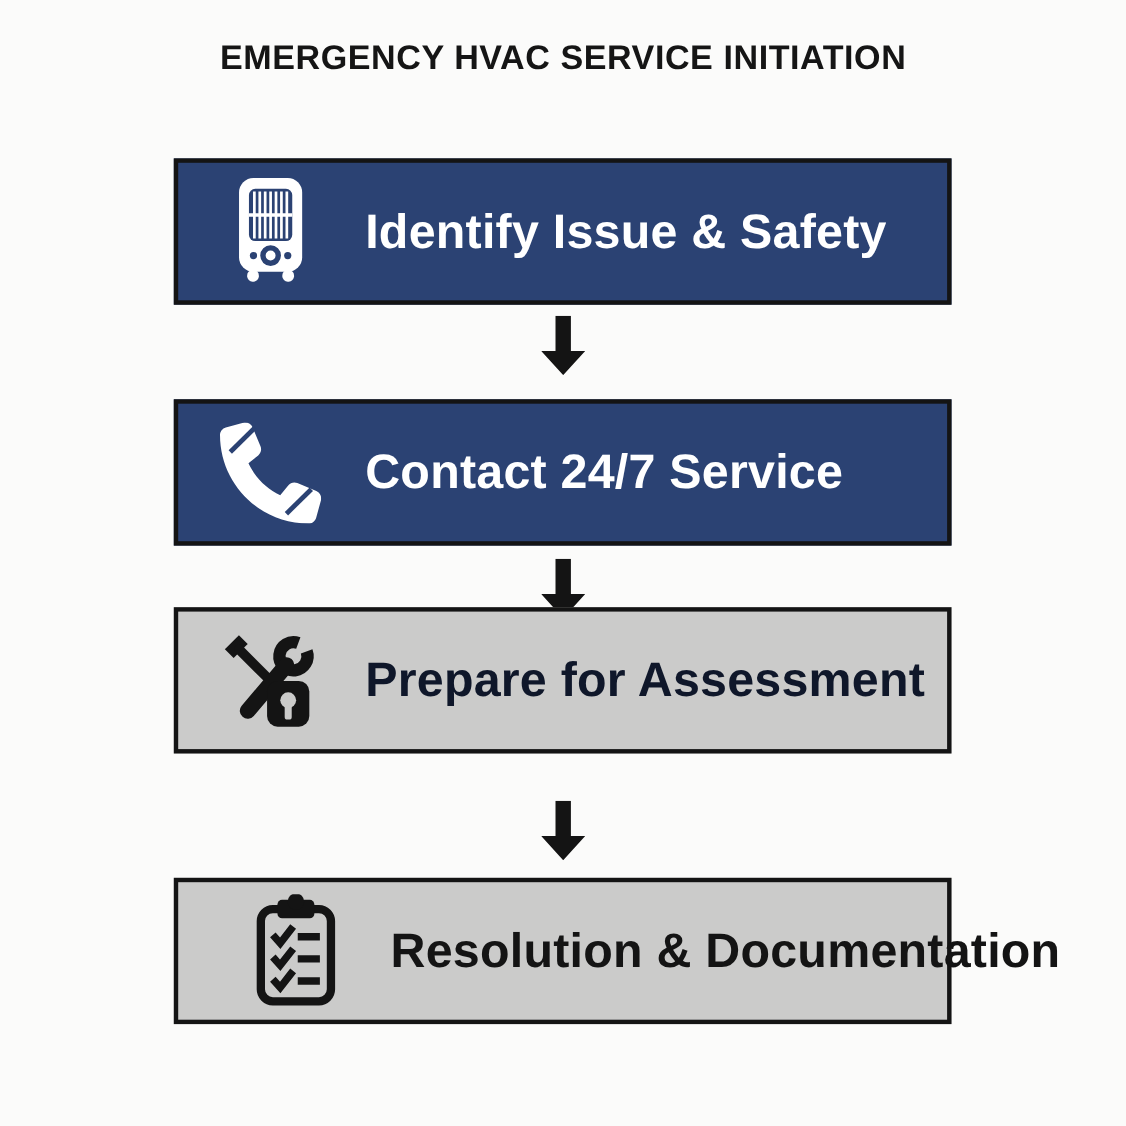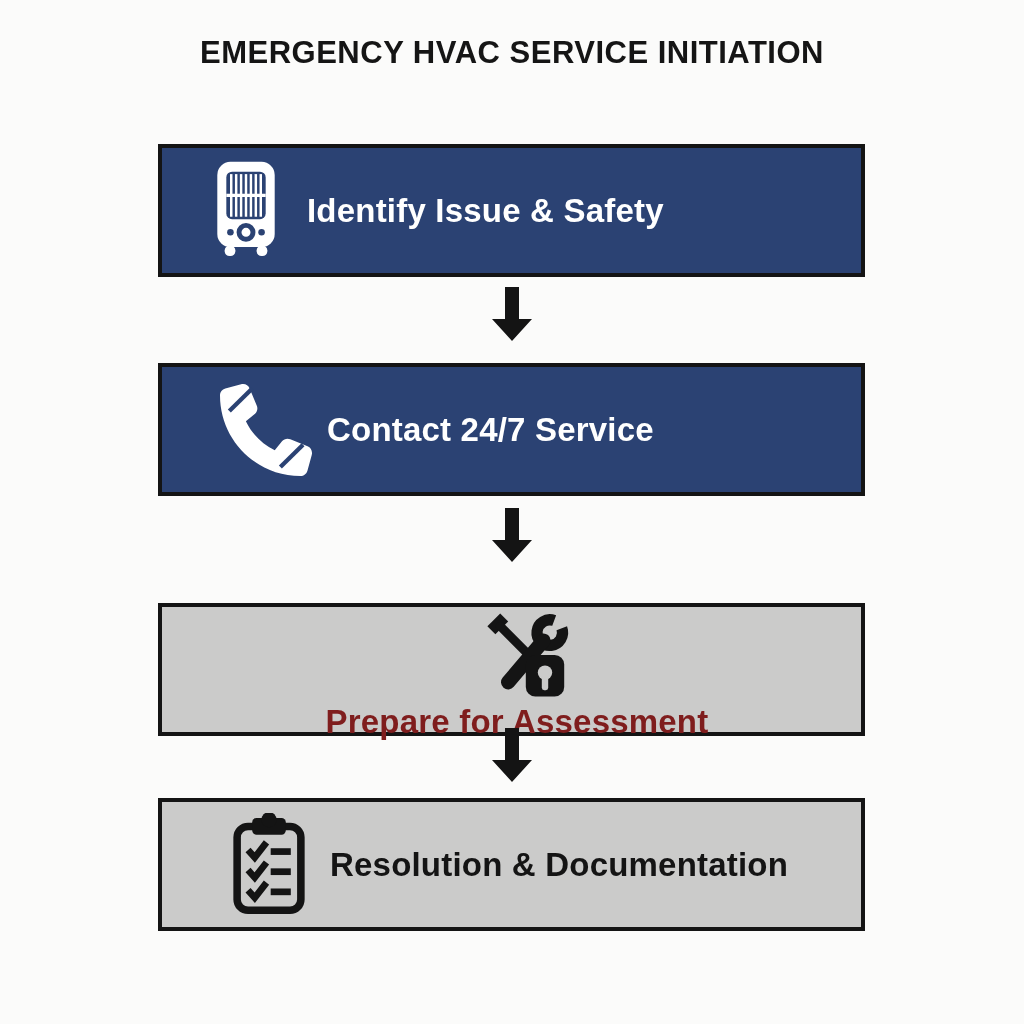--- a/index.html
+++ b/index.html
@@ -7,21 +7,21 @@
   .canvas{position:relative;width:1024px;height:1024px;background:#fbfbfa;overflow:hidden;}
 
   .title{position:absolute;top:32px;left:0;width:100%;text-align:center;
          color:#151515;font-weight:800;font-size:31px;line-height:42px;letter-spacing:.5px;}
 
   .step{position:absolute;left:158px;width:707px;height:133px;box-sizing:border-box;
         border:4px solid #141414;display:flex;align-items:center;}
   .step.v-blue{background:#2b4273;color:#ffffff;}
   .step.v-gray{background:#cbcbca;color:#141414;}
   .step .icon-box{width:100px;margin-left:34px;display:flex;align-items:center;justify-content:center;flex:0 0 auto;}
-  .step .label{margin-left:11px;font-weight:700;font-size:33px;letter-spacing:.2px;white-space:nowrap;}
+  .step .label{margin-left:36px;font-weight:700;font-size:44px;letter-spacing:.2px;white-space:nowrap;}
 
   .arrow{position:absolute;left:492px;width:40px;height:54px;}
   .arrow svg{display:block;width:40px;height:54px;}
 </style>
 </head>
 <body>
 
 <div class="canvas" style="background: rgb(251, 251, 250);">
 
   <div class="title">
@@ -52,38 +52,38 @@
     </span>
     <span class="label">Identify Issue &amp; Safety</span>
   </div>
 
   <div class="arrow" style="top:287px">
     <svg viewBox="0 0 40 54">
         <path d="M13 0 H27 V32 H40 L20 54 L0 32 H13 Z" fill="#141414"></path>
       </svg>
   </div>
 
-  <div class="step v-blue" style="top: 363px; background: rgb(43, 66, 115); color: rgb(255, 255, 255); padding-left: 20px;">
+  <div class="step v-blue" style="top: 363px; background: rgb(43, 66, 115); color: rgb(255, 255, 255);">
     <span class="icon-box">
       <svg width="92" height="92" viewBox="0 0 512 512">
         <path fill="#ffffff" d="M164.9 24.6c-7.7-18.6-28-28.5-47.4-23.2l-88 24C12.1 30.2 0 46 0 64C0 311.4 200.6 512 448 512c18 0 33.8-12.1 38.6-29.5l24-88c5.3-19.4-4.6-39.7-23.2-47.4l-96-40c-16.3-6.8-35.2-2.1-46.3 11.6L304.7 368C234.3 334.7 177.3 277.7 144 207.3L193.3 167c13.7-11.2 18.4-30 11.6-46.3l-40-96z"></path>
         <line x1="52" y1="150" x2="178" y2="26" stroke="#2b4273" stroke-width="24"></line>
         <line x1="336" y1="462" x2="462" y2="338" stroke="#2b4273" stroke-width="24"></line>
       </svg>
     </span>
     <span class="label">Contact 24/7 Service</span>
   </div>
 
   <div class="arrow" style="top:508px">
     <svg viewBox="0 0 40 54">
         <path d="M13 0 H27 V32 H40 L20 54 L0 32 H13 Z" fill="#141414"></path>
       </svg>
   </div>
 
-  <div class="step v-gray" style="top: 603px; background: rgb(203, 203, 202); color: #7f1d1d; flex-direction: column;">
+  <div class="step v-gray" style="top: 552px; background: rgb(203, 203, 202); color: #0f172a;">
     <span class="icon-box">
       <svg width="96" height="96" viewBox="0 0 120 120">
         <polygon points="8,24 24,8 34,18 18,34" fill="#141414"></polygon>
         <line x1="24" y1="24" x2="56" y2="56" stroke="#141414" stroke-width="11" stroke-linecap="round"></line>
         <path d="M91.5 17 A16 16 0 1 0 101 26.5" fill="none" stroke="#141414" stroke-width="14"></path>
         <line x1="78" y1="42" x2="34" y2="94" stroke="#141414" stroke-width="18" stroke-linecap="round"></line>
         <rect x="56" y="60" width="48" height="52" rx="12" fill="#141414"></rect>
         <circle cx="80" cy="82" r="9" fill="#cbcbca"></circle>
         <rect x="76" y="86" width="8" height="18" rx="3" fill="#cbcbca"></rect>
       </svg>

